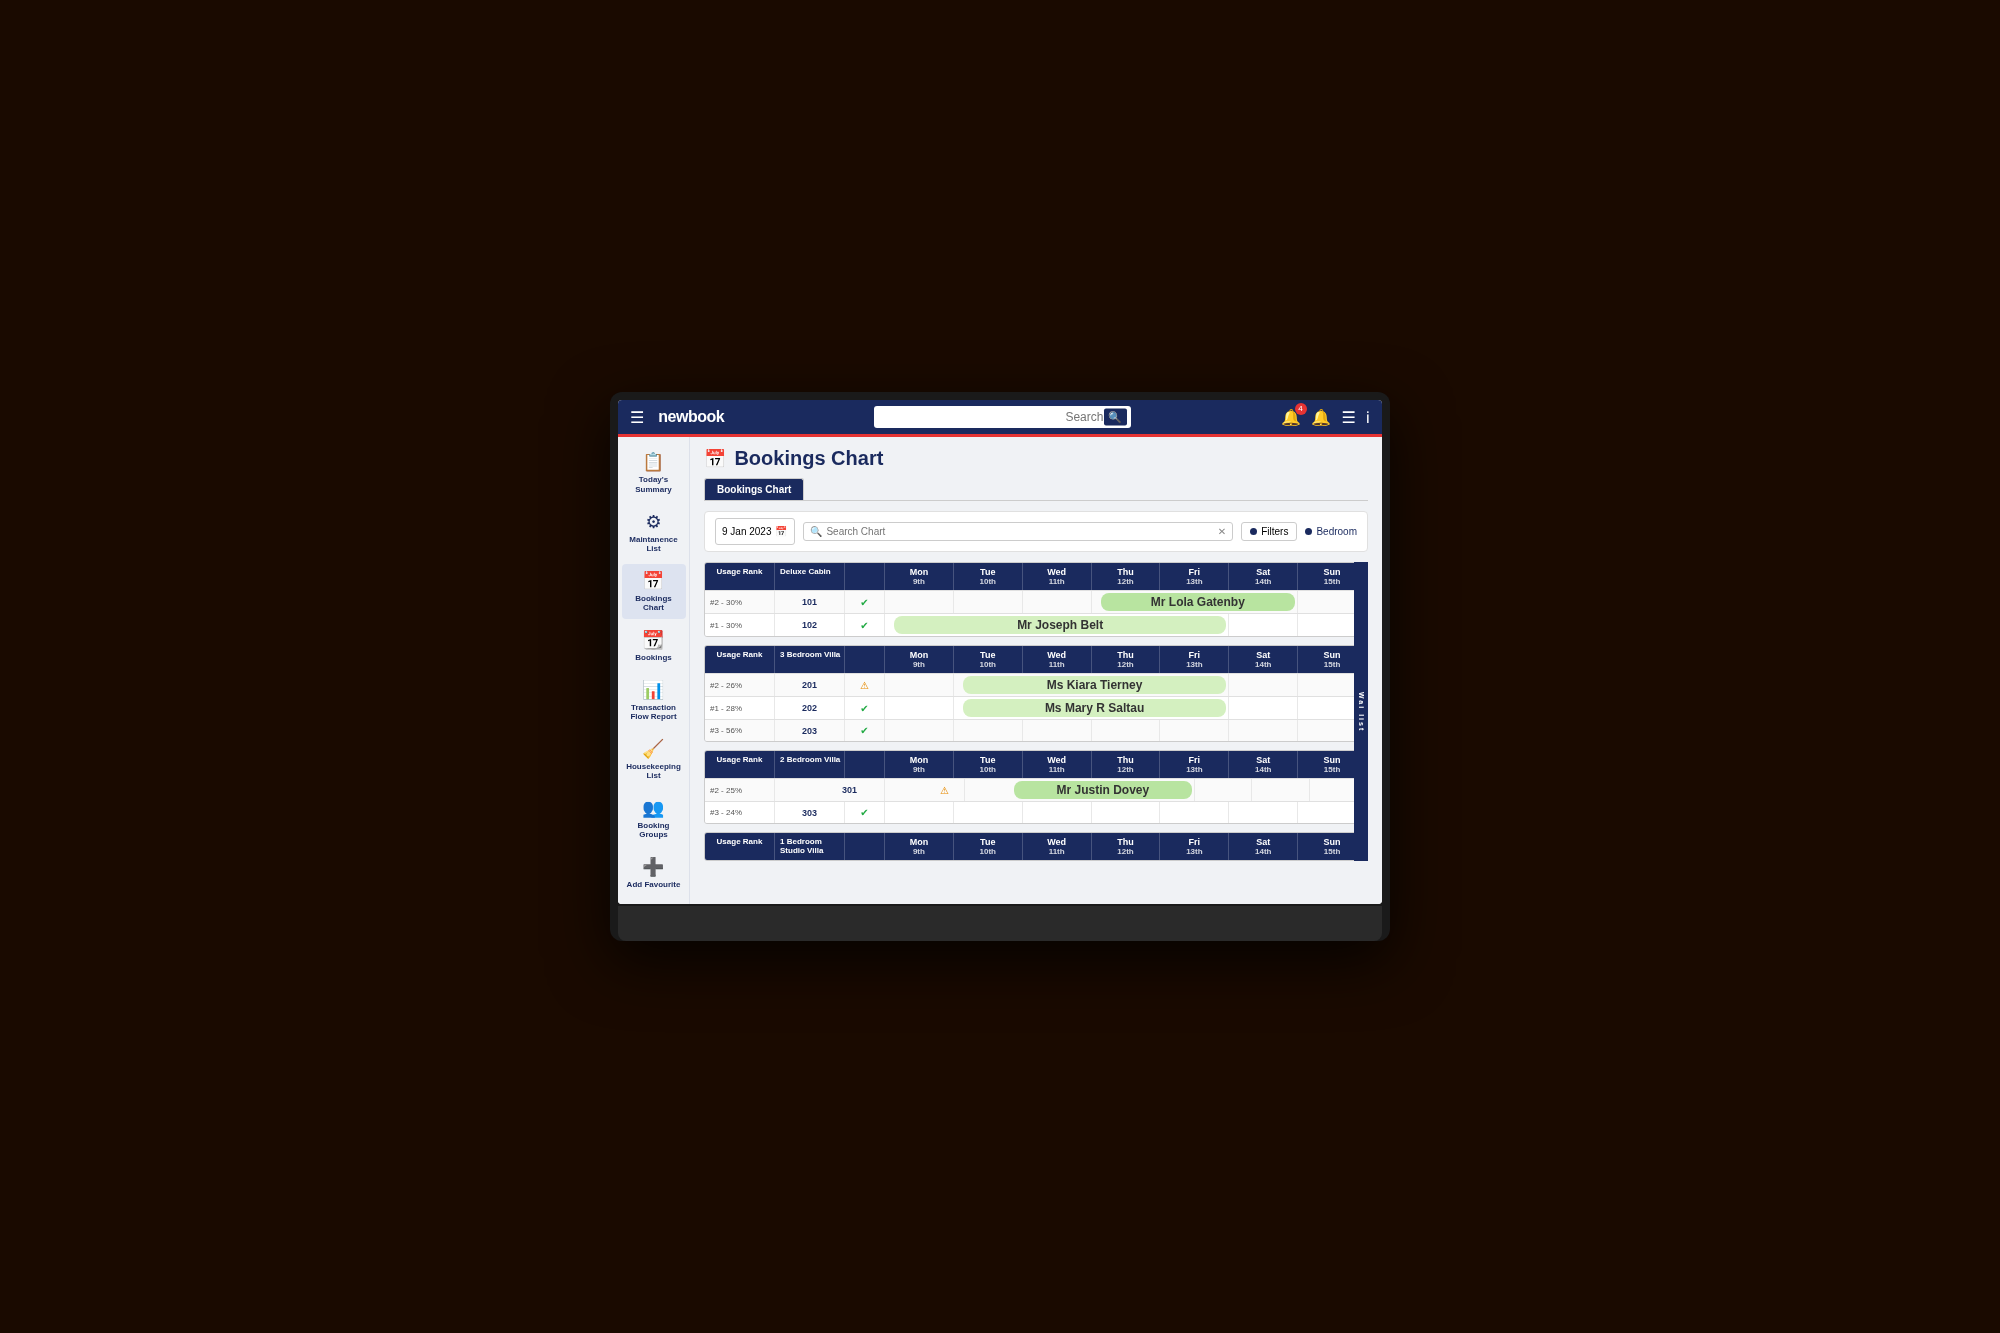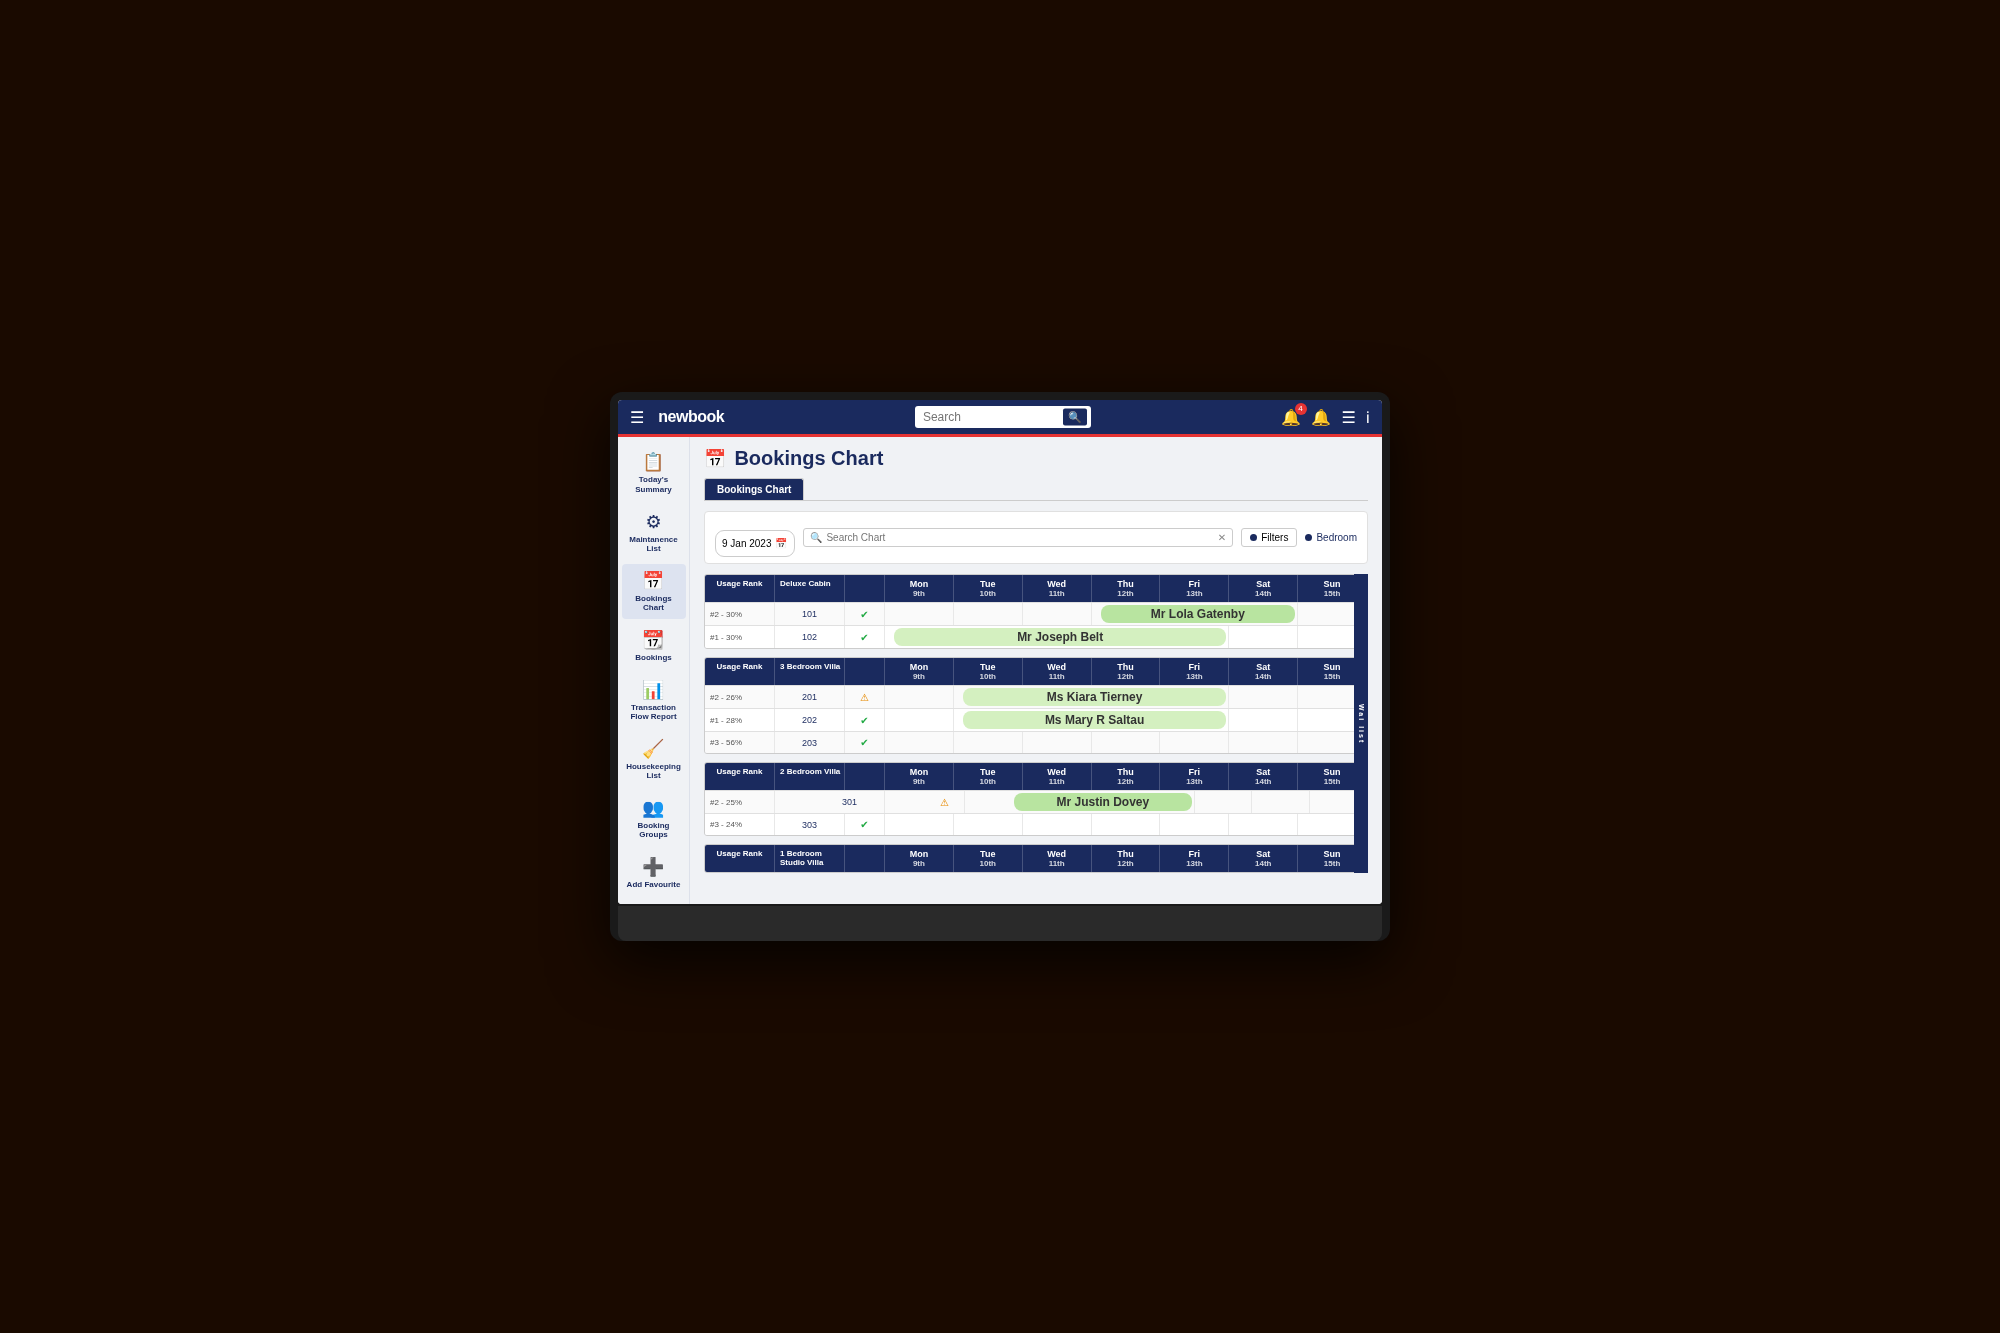--- a/index.html
+++ b/index.html
@@ -57,24 +57,25 @@
       flex: 1;
       display: flex;
       justify-content: center;
     }
 
     .nav-search {
       background: white;
       border: none;
       border-radius: 3px;
       padding: 4px 28px 4px 8px;
-      width: 176px;
+      width: 257px;
       font-size: 12px;
       outline: none;
       position: relative;
+      text-align: right;
     }
 
     .search-icon-wrap {
       position: relative;
       display: inline-block;
     }
 
     .search-btn {
       position: absolute;
       right: 4px;
@@ -218,25 +219,24 @@
       padding: 6px 10px;
       border-radius: 4px;
       border: 1px solid #e0e0e0;
     }
 
     .date-input {
       display: flex;
       align-items: center;
       gap: 4px;
       border: 1px solid #ccc;
-      border-radius: 9px;
+      border-radius: 3px;
       padding: 7px 6px;
       font-size: 10px;
       background: white;
-      margin-top: 12px;
     }
 
     .search-input-wrap {
       display: flex;
       align-items: center;
       border: 1px solid #ccc;
       border-radius: 3px;
       padding: 3px 6px;
       font-size: 10px;
       background: white;
@@ -328,21 +328,21 @@
       font-size: 8px;
       border-right: 1px solid #e8e8e8;
       display: flex;
       align-items: center;
       justify-content: center;
       color: #333;
     }
 
     .chart-cell.left { justify-content: flex-start; padding-left: 5px; }
     .chart-cell.rank { color: #555; font-size: 8px; }
-    .chart-cell.room { font-weight: 400; color: #1a2a5e; font-size: 9px; }
+    .chart-cell.room { font-weight: 700; color: #1a2a5e; font-size: 9px; }
 
     .booking-bar {
       border-radius: 8px;
       padding: 2px 6px;
       font-size: 12px;
       font-weight: 600;
       color: #333;
       white-space: nowrap;
       overflow: hidden;
       text-overflow: ellipsis;

